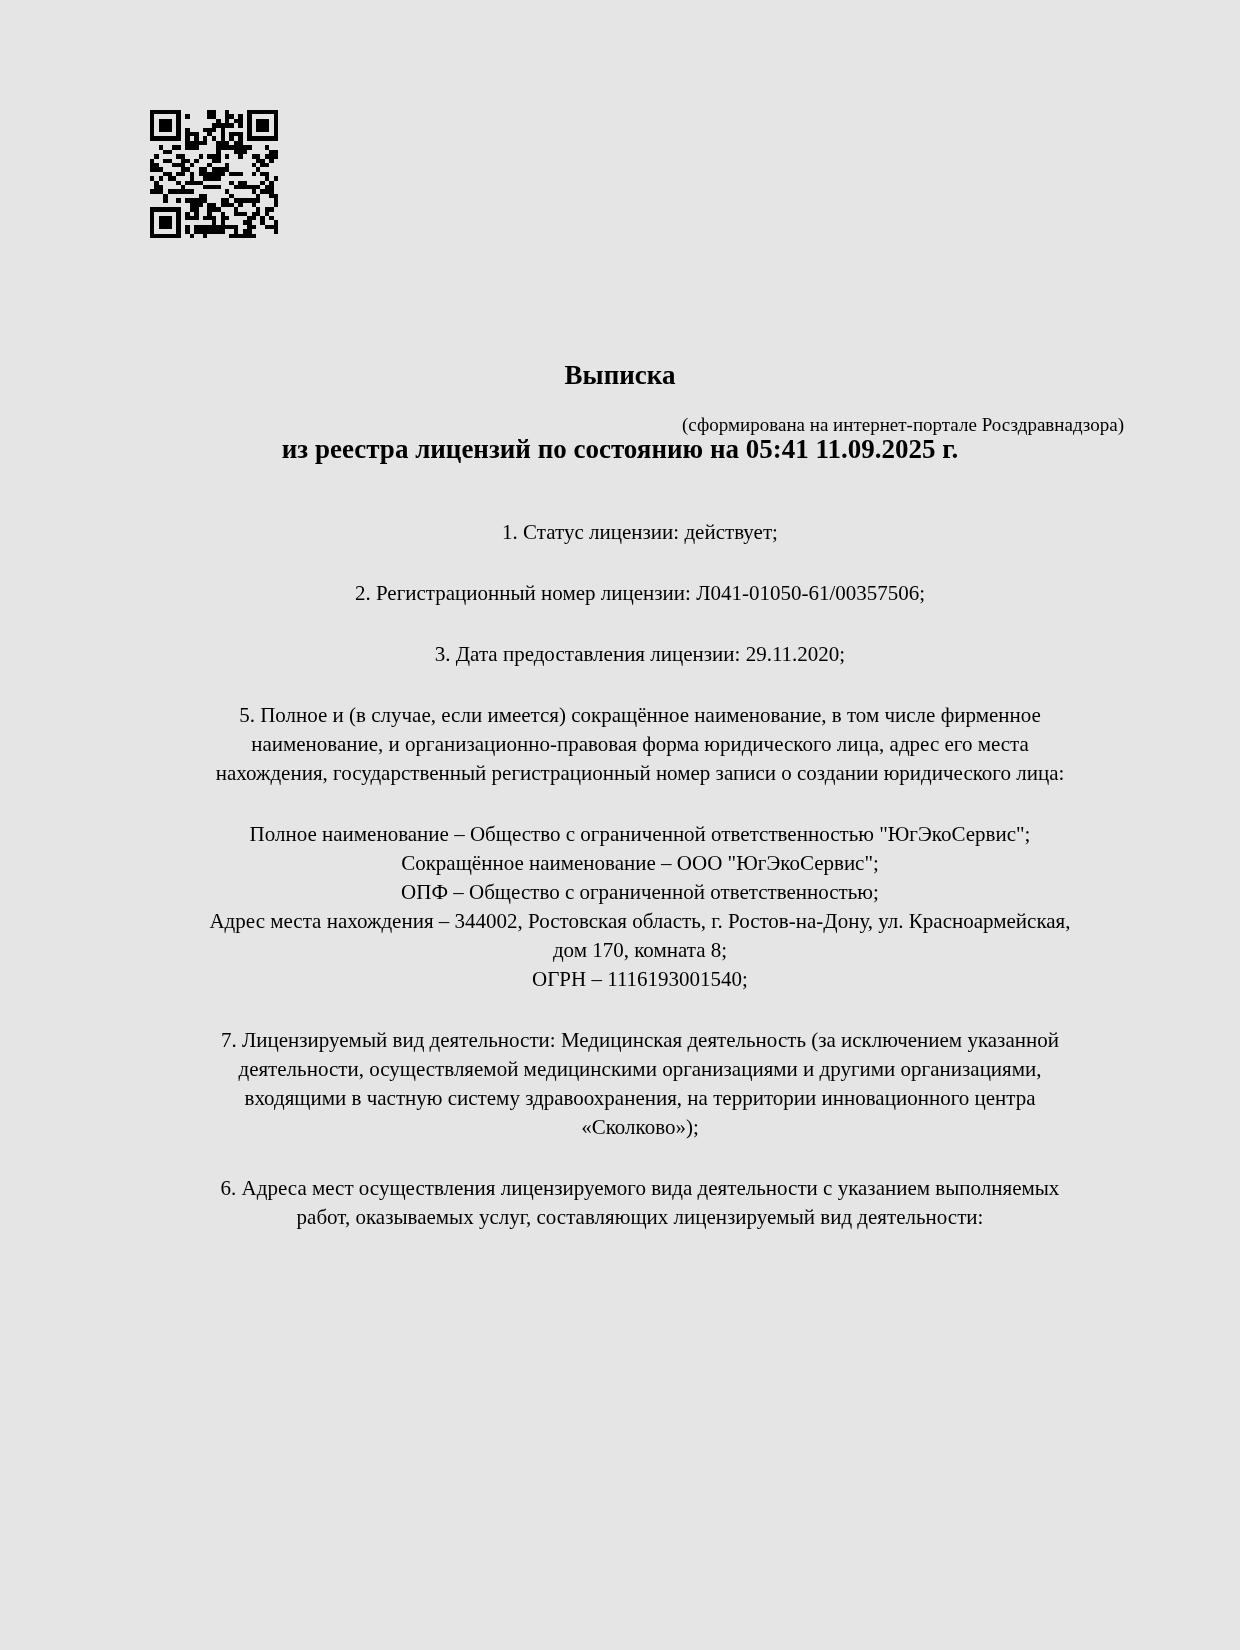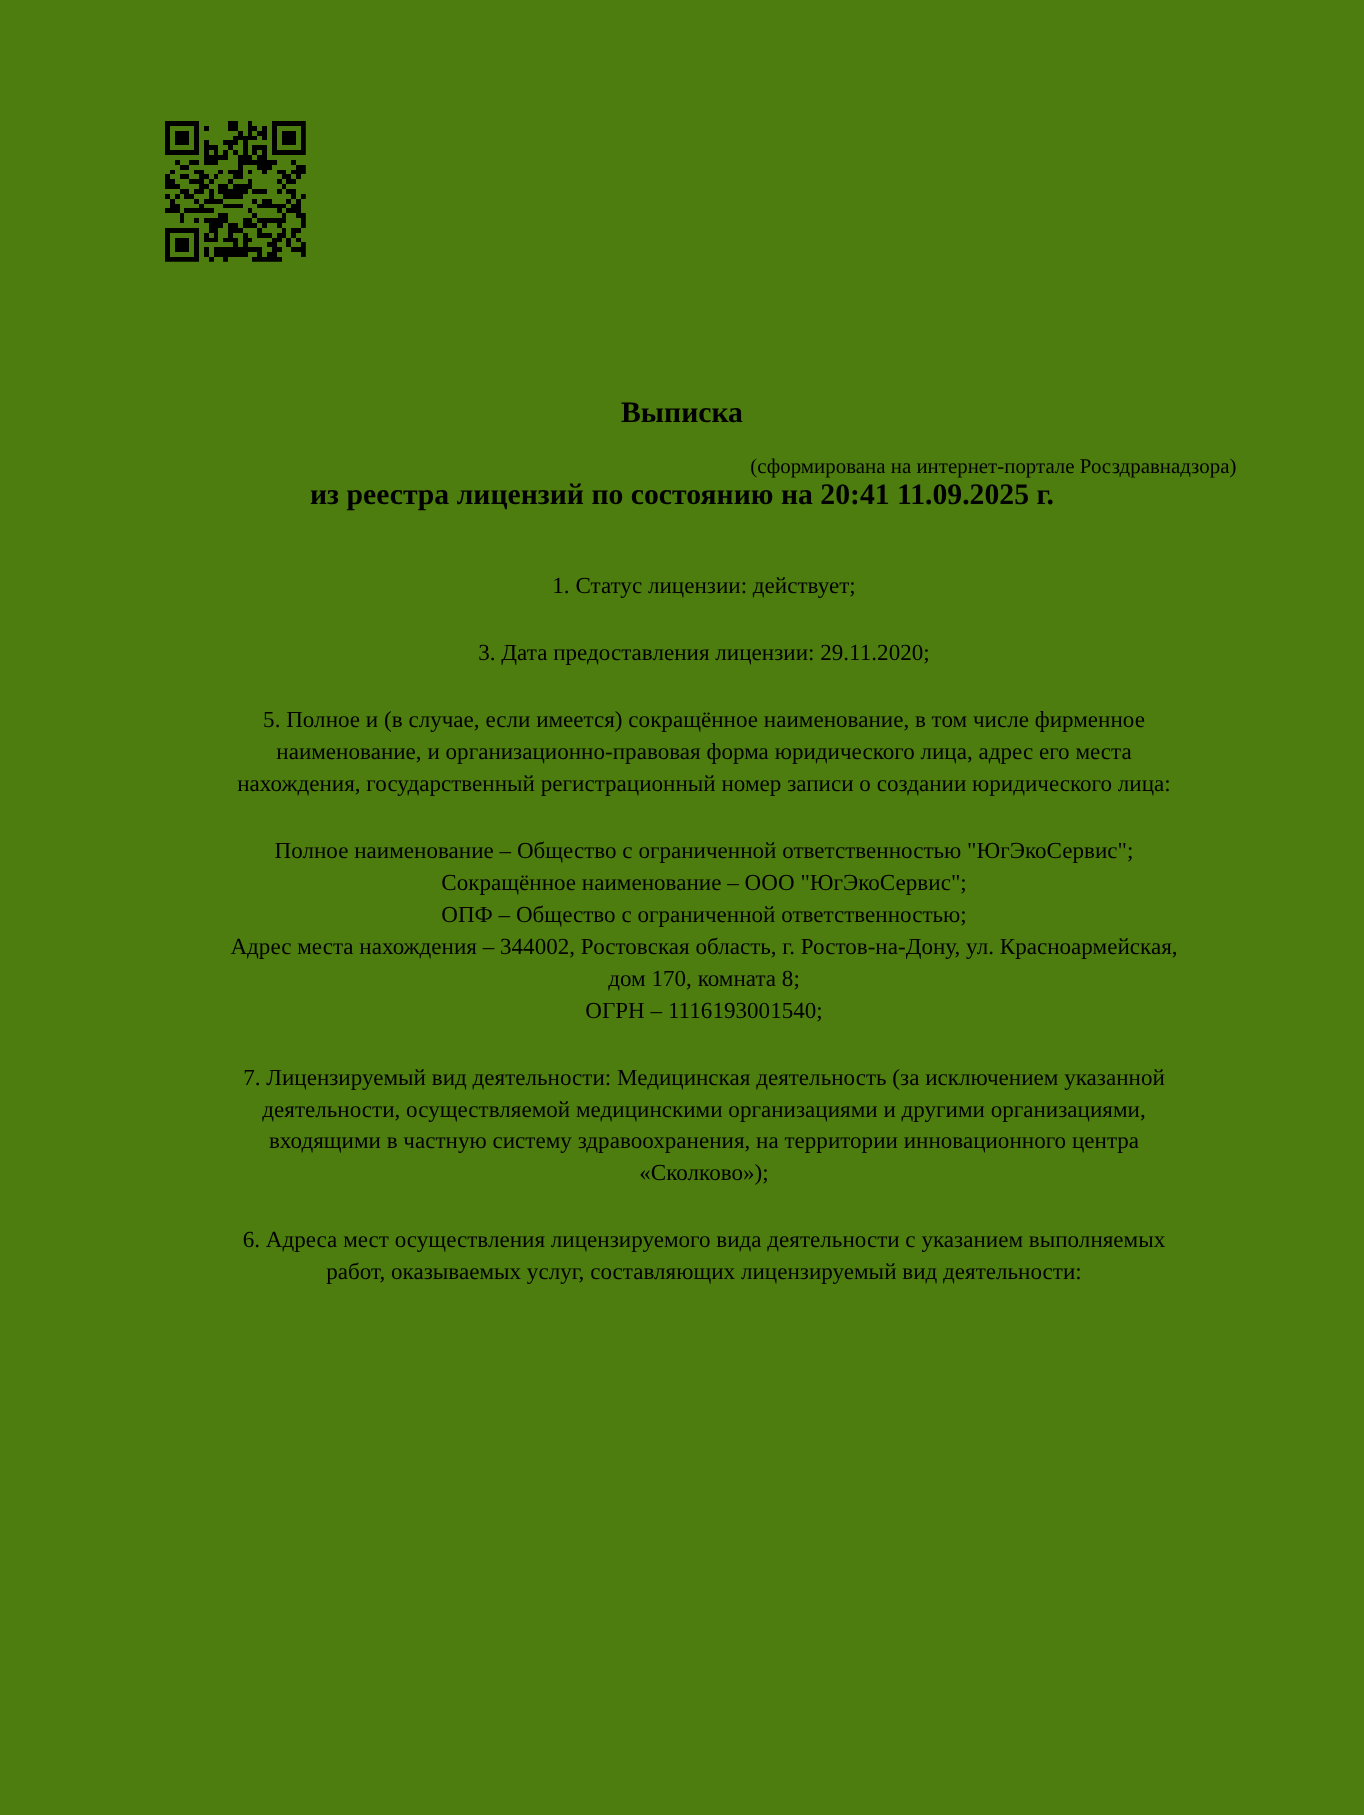--- a/index.html
+++ b/index.html
@@ -4,21 +4,21 @@
 <style>
   html, body {
     margin: 0;
     padding: 0;
     background: #ffffff;
   }
   .page {
     position: relative;
     width: 1240px;
     height: 1650px;
-    background: #4d7c0f;
+    background: #e5e5e5;
     color: #000000;
     font-family: "Liberation Serif", "DejaVu Serif", serif;
     overflow: hidden;
   }
   .qr {
     position: absolute;
     left: 150px;
     top: 110px;
     width: 128px;
     height: 128px;
@@ -454,27 +454,28 @@
       <rect x="18" y="28" width="1" height="1"></rect>
       <rect x="19" y="28" width="1" height="1"></rect>
       <rect x="20" y="28" width="1" height="1"></rect>
       <rect x="21" y="28" width="1" height="1"></rect>
       <rect x="22" y="28" width="1" height="1"></rect>
       <rect x="23" y="28" width="1" height="1"></rect>
     </svg>
 
   <div class="doc-title">
     <div>Выписка</div>
-    <div>из реестра лицензий по состоянию на 20:41 11.09.2025 г.</div>
+    <div>из реестра лицензий по состоянию на 05:41 11.09.2025 г.</div>
   </div>
 
   <div class="doc-subtitle">(сформирована на интернет-портале Росздравнадзора)</div>
 
   <div class="doc-body">
     <p>1. Статус лицензии: действует;</p>
+    <p>2. Регистрационный номер лицензии: Л041-01050-61/00357506;</p>
     <p>3. Дата предоставления лицензии: 29.11.2020;</p>
     <p>5. Полное и (в случае, если имеется) сокращённое наименование, в том числе фирменное
 наименование, и организационно-правовая форма юридического лица, адрес его места
 нахождения, государственный регистрационный номер записи о создании юридического лица:</p>
     <p>Полное наименование – Общество с ограниченной ответственностью "ЮгЭкоСервис";
 Сокращённое наименование – ООО "ЮгЭкоСервис";
 ОПФ – Общество с ограниченной ответственностью;
 Адрес места нахождения – 344002, Ростовская область, г. Ростов-на-Дону, ул. Красноармейская,
 дом 170, комната 8;
 ОГРН – 1116193001540;</p>

